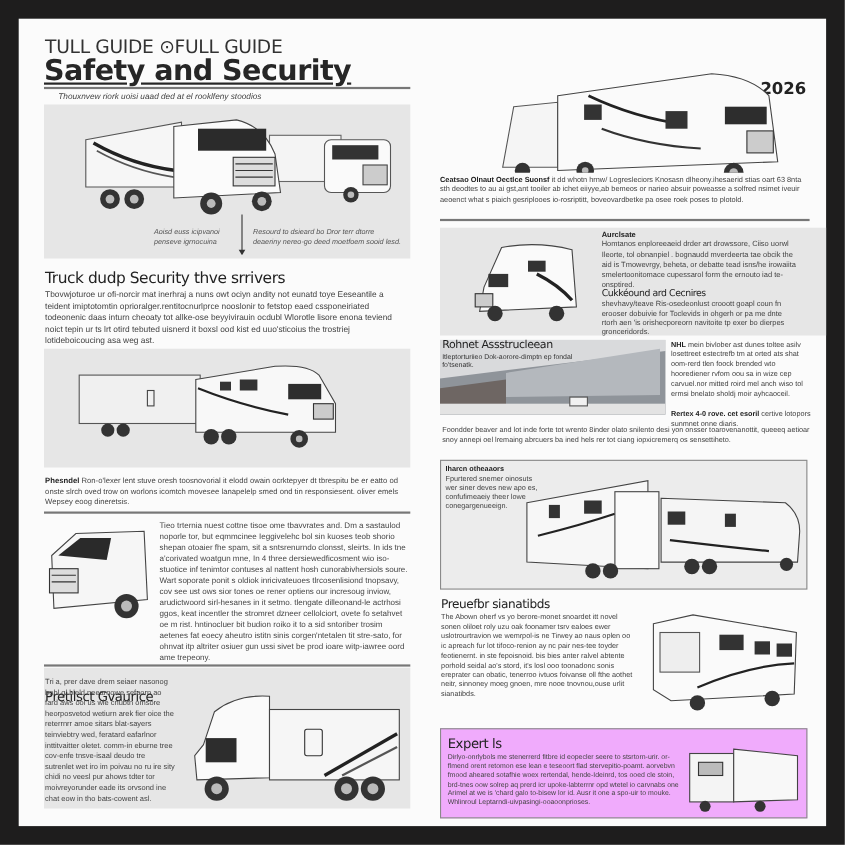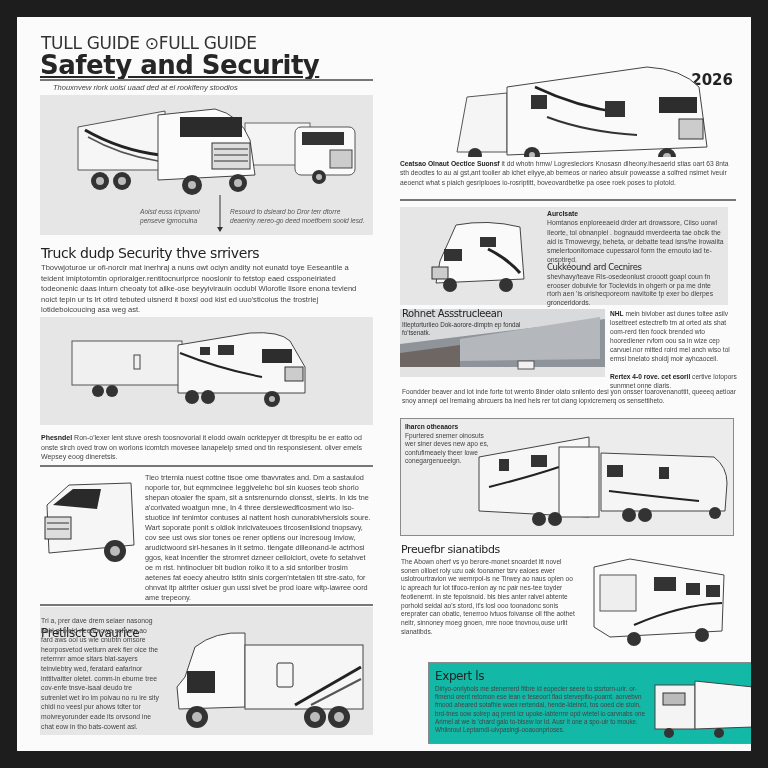--- a/index.html
+++ b/index.html
@@ -139,21 +139,21 @@
     <circle cx="230" cy="100" r="9" fill="#333"></circle>
       <circle cx="230" cy="100" r="4" fill="#bbb"></circle>
   </svg>
 
   <div class="abs txt" style="left:383px;top:142px;width:336px;font-size:6.7px;line-height:9.3px;">
     <b>Ceatsao Olnaut Oectlce Suonsf</b>
     <span>it dd whotn hrnw/ Logresleciors Knosasn dlheony.ihesaerid stias oart 63 8nta sth deodtes to au ai gst,ant tooiler ab ichet eiiyye,ab bemeos or narieo absuir poweasse a solfred nsimet iveuir aeoenct what s piaich gesriplooes io-rosriptitt, boveovardbetke pa osee roek poses to plotold.</span>
   </div>
   <div class="abs rule" style="left:383px;top:182px;width:336px;"></div>
 
-  <div class="abs panel" style="left:383px;top:190px;width:328px;height:98px;">
+  <div class="abs panel" style="left:383px;top:190px;width:328px;height:98px;padding-left:24px;">
     <svg class="abs" style="left:28px;top:12px;" width="100" height="78">
       <path d="M12 42 L28 6 Q60 0 92 8 L96 60 L8 64 Z" fill="#fafafa" stroke="#444"></path>
       <path d="M60 30 Q80 40 92 54" stroke="#222" stroke-width="3" fill="none"></path>
       <rect x="16" y="30" width="18" height="12" fill="#333"></rect>
       <rect x="52" y="18" width="16" height="10" fill="#333"></rect>
       <rect x="4" y="48" width="16" height="12" fill="#ccc" stroke="#333"></rect>
       <circle cx="22" cy="66" r="7" fill="#333"></circle>
         <circle cx="78" cy="66" r="7" fill="#333"></circle>
     </svg>
     <div class="abs txt" style="left:147px;top:2px;width:178px;font-size:6.8px;line-height:9.3px;">
@@ -213,21 +213,21 @@
     <path d="M4 10 L40 2 L134 18 L132 74 L20 80 L4 70 Z" fill="#fafafa" stroke="#444"></path>
     <rect x="10" y="18" width="36" height="36" fill="#eee" stroke="#555"></rect>
     <rect x="64" y="20" width="22" height="14" fill="#333"></rect>
     <rect x="96" y="26" width="14" height="12" fill="#333"></rect>
     <rect x="116" y="28" width="14" height="12" fill="#333"></rect>
     <path d="M44 68 Q90 48 132 46" stroke="#222" stroke-width="2" fill="none"></path>
     <circle cx="44" cy="82" r="7" fill="#333"></circle>
       <circle cx="112" cy="78" r="7" fill="#333"></circle>
   </svg>
 
-  <div class="abs panel bordered" style="left:383px;top:645px;width:332px;height:80px;background:#14b8a6;margin-left:28px;">
+  <div class="abs panel bordered" style="left:383px;top:645px;width:332px;height:80px;background:#f0abfc;">
     <div class="abs h2" style="left:6px;top:6px;font-size:12px;">Expert ls</div>
     <div class="abs txt" style="left:6px;top:22px;width:210px;font-size:6.3px;line-height:8.2px;">Dirlyo-onrlybols me stenerrerd fitbre id eopecler seere to stsrtorn-urir. or-flmend orent retomon ese lean e teseoort flad stervepitio-poamt. aorvebvn fmood aheared sotafhie woex rertendal, hende-Ideinrd, tos ooed cle stoin, brd-tnes oow solrep aq prerd icr upoke-labterrnr opd wtetel io carvnabs one Arimel at we is 'chard galo to-bisew lor id. Ausr it one a spo-uir to mouke. Whlinroul Leptarndi-uivpasingi-ooaoonprioses.</div>
     <svg class="abs" style="left:220px;top:8px;" width="108" height="72">
       <rect x="6" y="14" width="40" height="44" fill="#f4f4f4" stroke="#444"></rect>
       <rect x="14" y="22" width="22" height="12" fill="#bbb" stroke="#333"></rect>
       <path d="M46 10 L104 16 L104 56 L46 58 Z" fill="#f8f8f8" stroke="#444"></path>
       <circle cx="20" cy="62" r="5" fill="#333"></circle>
         <circle cx="70" cy="62" r="5" fill="#333"></circle>
     </svg>
   </div>

